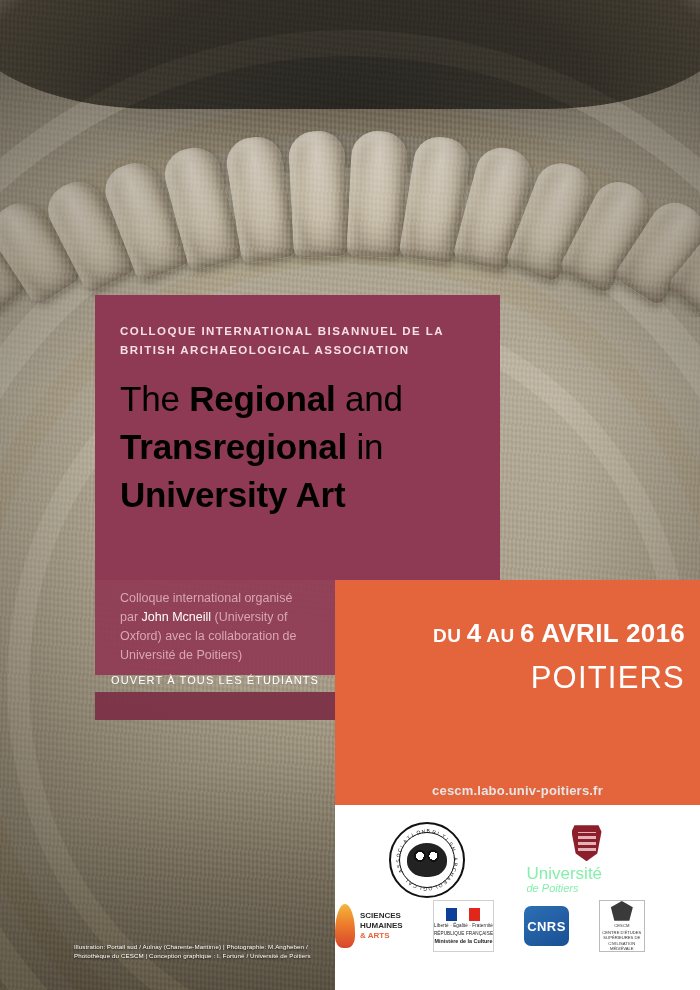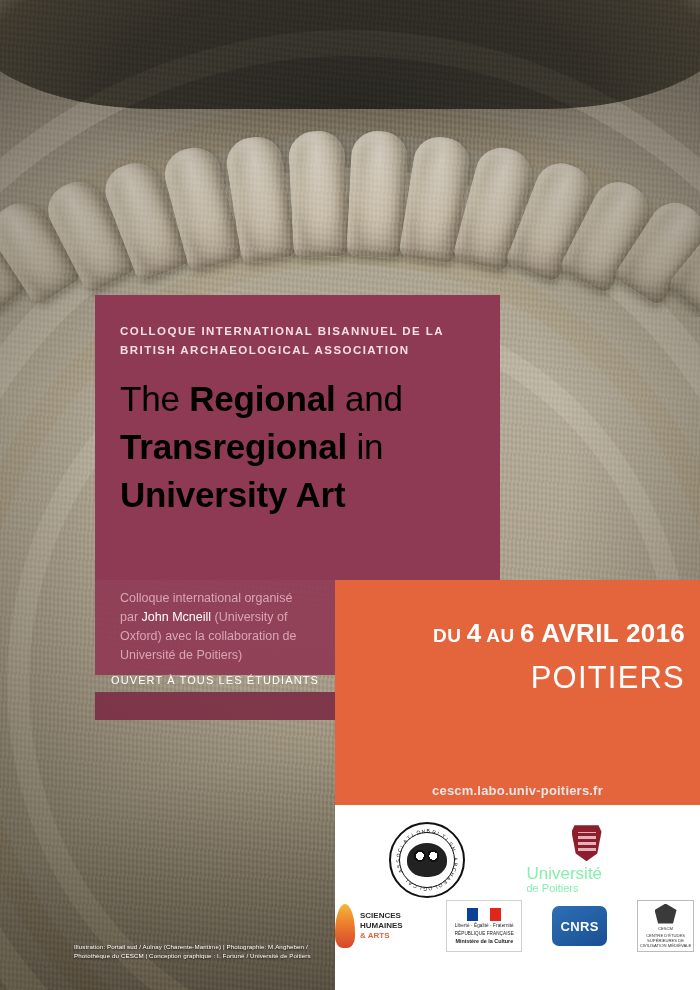--- a/index.html
+++ b/index.html
@@ -210,21 +210,21 @@
     color: #ffffff;
     font-size: 6.2px;
     line-height: 9px;
     letter-spacing: .1px;
     text-shadow: 0 1px 2px rgba(0,0,0,.8);
   }
 
   
   .logo-row { position: absolute; display: flex; align-items: center; }
   .row-top { left: 335px; top: 822px; width: 365px; justify-content: center; gap: 62px; }
-  .row-bottom { left: 335px; top: 900px; width: 359px; justify-content: center; gap: 30px; }
+  .row-bottom { left: 335px; top: 900px; width: 310px; justify-content: center; gap: 30px; }
 
   .seal {
     width: 76px; height: 76px;
     border-radius: 50%;
     border: 2px solid #111;
     background: #fff;
     position: relative;
     display: flex; align-items: center; justify-content: center;
   }
   .seal::before {
@@ -266,21 +266,21 @@
     clip-path: polygon(10% 0, 90% 0, 100% 18%, 86% 78%, 50% 100%, 14% 78%, 0 18%);
     position: relative;
   }
   .univ .crest::after {
     content: "";
     position: absolute; left: 6px; top: 7px; right: 6px; bottom: 10px;
     background: repeating-linear-gradient(0deg, #f5d9dd 0 3px, #8d1f2d 3px 6px);
     opacity: .8;
   }
   .univ .u-name { font-size: 17px; font-weight: 400; }
-  .univ .u-sub { font-size: 11px; }
+  .univ .u-sub { font-size: 11px; font-style: italic; }
 
   .shs {
     width: 86px; height: 52px;
     display: flex; align-items: center; gap: 5px;
   }
   .shs .flame {
     width: 20px; height: 44px;
     background: linear-gradient(180deg, #f4b63a 0%, #ec7b2c 48%, #d8452c 100%);
     border-radius: 55% 55% 45% 45% / 72% 72% 28% 28%;
   }

